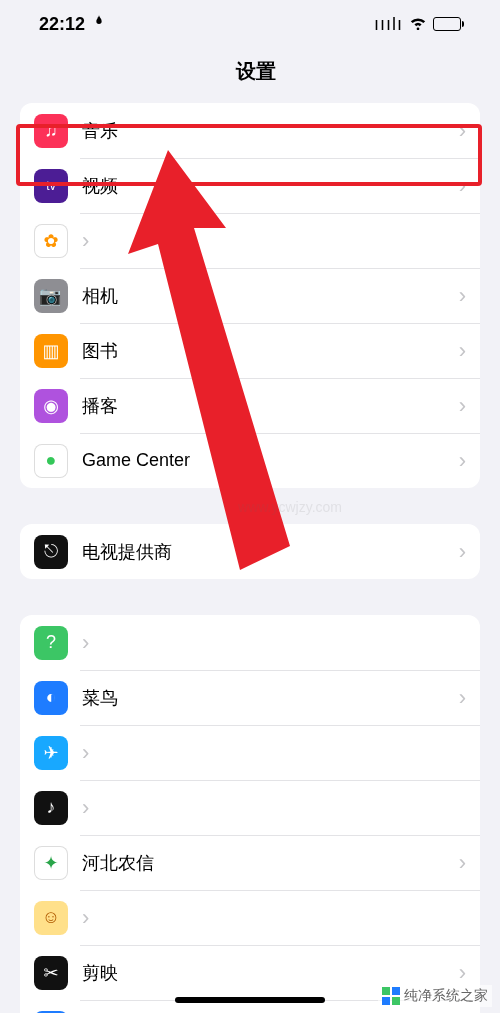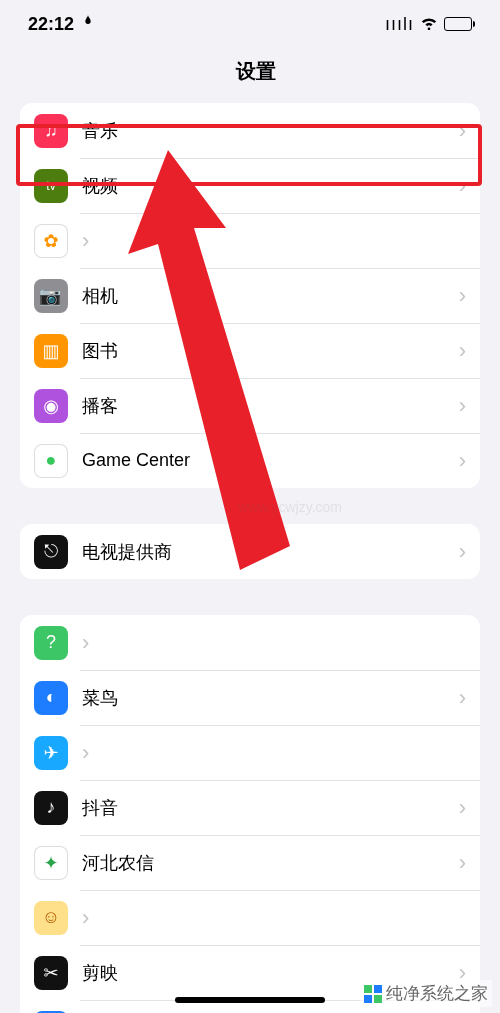--- a/index.html
+++ b/index.html
@@ -9,21 +9,21 @@
     background: #f2f2f7;
     font-family: -apple-system, "Helvetica Neue", Arial, sans-serif;
     position: relative;
     overflow: hidden;
   }
   .status-bar {
     height: 48px;
     display: flex;
     justify-content: space-between;
     align-items: center;
-    padding: 0 28px;
+    padding: 0 39px;
     font-size: 18px;
     font-weight: 600;
   }
   .status-left { display: flex; align-items: center; gap: 6px; }
   .status-right { display: flex; align-items: center; gap: 6px; }
   .flame-icon { font-size: 16px; }
   .battery {
     width: 28px; height: 14px;
     border: 1.5px solid #000; border-radius: 3px;
     position: relative; display: inline-block;
@@ -79,21 +79,21 @@
     pointer-events: none;
   }
   .home-indicator {
     position: absolute; bottom: 10px; left: 50%;
     transform: translateX(-50%);
     width: 150px; height: 6px;
     background: #000; border-radius: 4px;
   }
   .watermark {
     position: absolute;
-    font-size: 17px;
+    font-size: 14px;
     color: #666;
     z-index: 30;
   }
   .wm-mid { left: 50%; top: 50%; transform: translate(-50%, -50%); opacity: .12; font-size: 14px; margin-left: 40px;}
   .wm-bot {
     right: 8px; bottom: 6px; display: flex; align-items: center; gap: 4px;
     background: rgba(255,255,255,0.6); padding: 2px 4px;
   }
   .wm-logo {
     width: 18px; height: 18px; display: inline-block;
@@ -125,21 +125,21 @@
 <div class="header">设置</div>
 
 <div id="groups">
     <div class="group">
       <div class="row">
         <div class="app-icon" style="background: rgb(252, 49, 88);">♫</div>
         <span class="row-label">音乐</span>
         <span class="chevron">›</span>
       </div>
       <div class="row">
-        <div class="app-icon" style="background: #4d7c0f; font-size: 12px; font-weight: 400;">tv</div>
+        <div class="app-icon" style="background: #4c1d95; font-size: 12px; font-weight: 400;">tv</div>
         <span class="row-label">视频</span>
         <span class="chevron">›</span>
       </div>
       <div class="row">
         <div class="app-icon" style="background: rgb(255, 255, 255); color: rgb(255, 149, 0); box-shadow: rgb(221, 221, 221) 0px 0px 0px 1px inset;">✿</div>
         <span class="chevron">›</span>
       </div>
       <div class="row">
         <div class="app-icon" style="background: rgb(142, 142, 147);">📷</div>
         <span class="row-label">相机</span>
@@ -177,21 +177,20 @@
         <div class="app-icon" style="background: rgb(30, 124, 255);">◐</div>
         <span class="row-label">菜鸟</span>
         <span class="chevron">›</span>
       </div>
       <div class="row">
         <div class="app-icon" style="background: rgb(24, 168, 255);">✈</div>
         <span class="chevron">›</span>
       </div>
       <div class="row">
         <div class="app-icon" style="background: rgb(17, 17, 17);">♪</div>
-        <span class="row-label">抖音</span>
         <span class="chevron">›</span>
       </div>
       <div class="row">
         <div class="app-icon" style="background: rgb(255, 255, 255); color: rgb(42, 165, 74); box-shadow: rgb(221, 221, 221) 0px 0px 0px 1px inset;">✦</div>
         <span class="row-label">河北农信</span>
         <span class="chevron">›</span>
       </div>
       <div class="row">
         <div class="app-icon" style="background: rgb(255, 224, 138); color: rgb(176, 90, 0);">☺</div>
         <span class="chevron">›</span>

